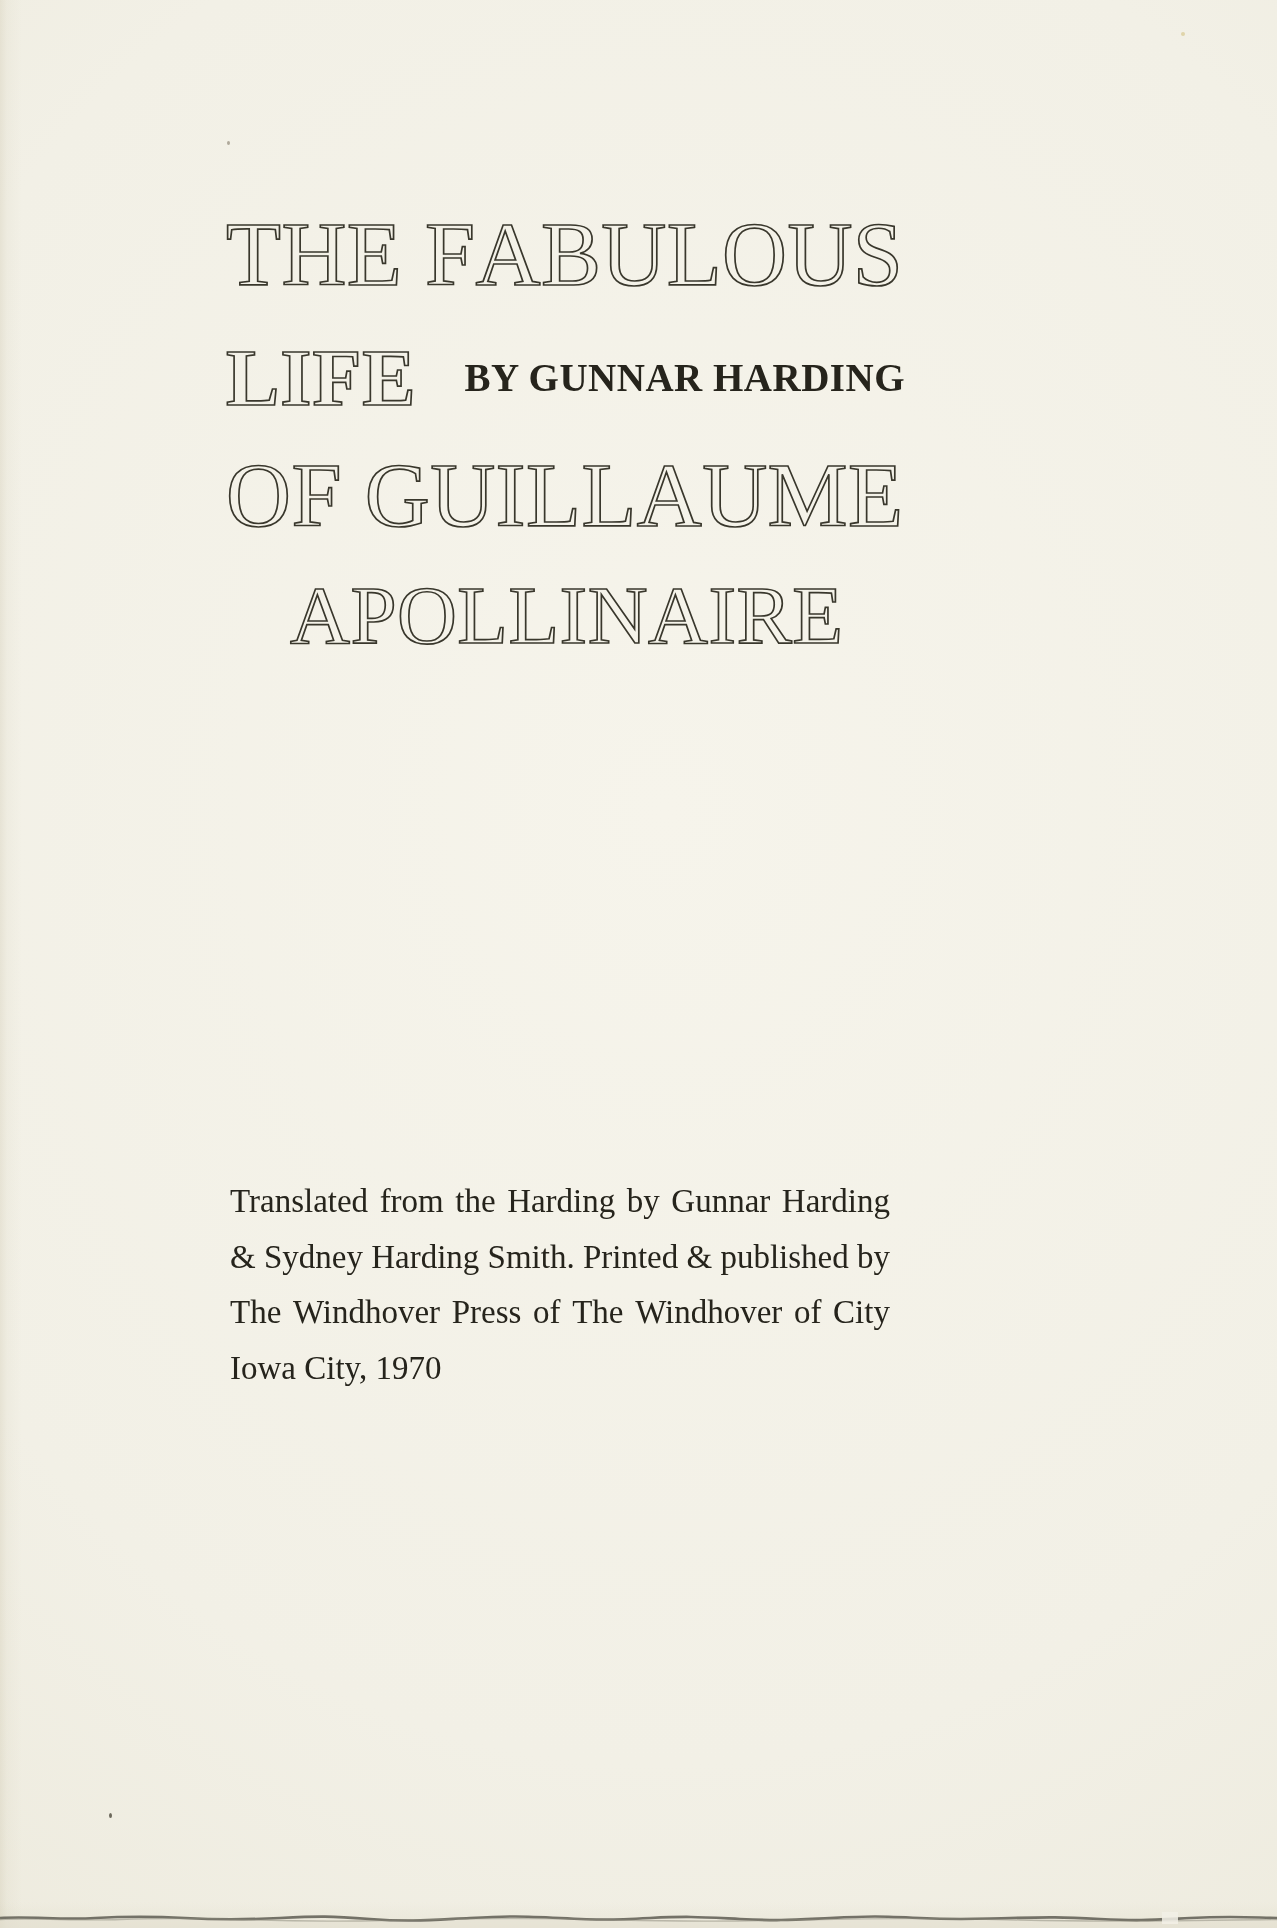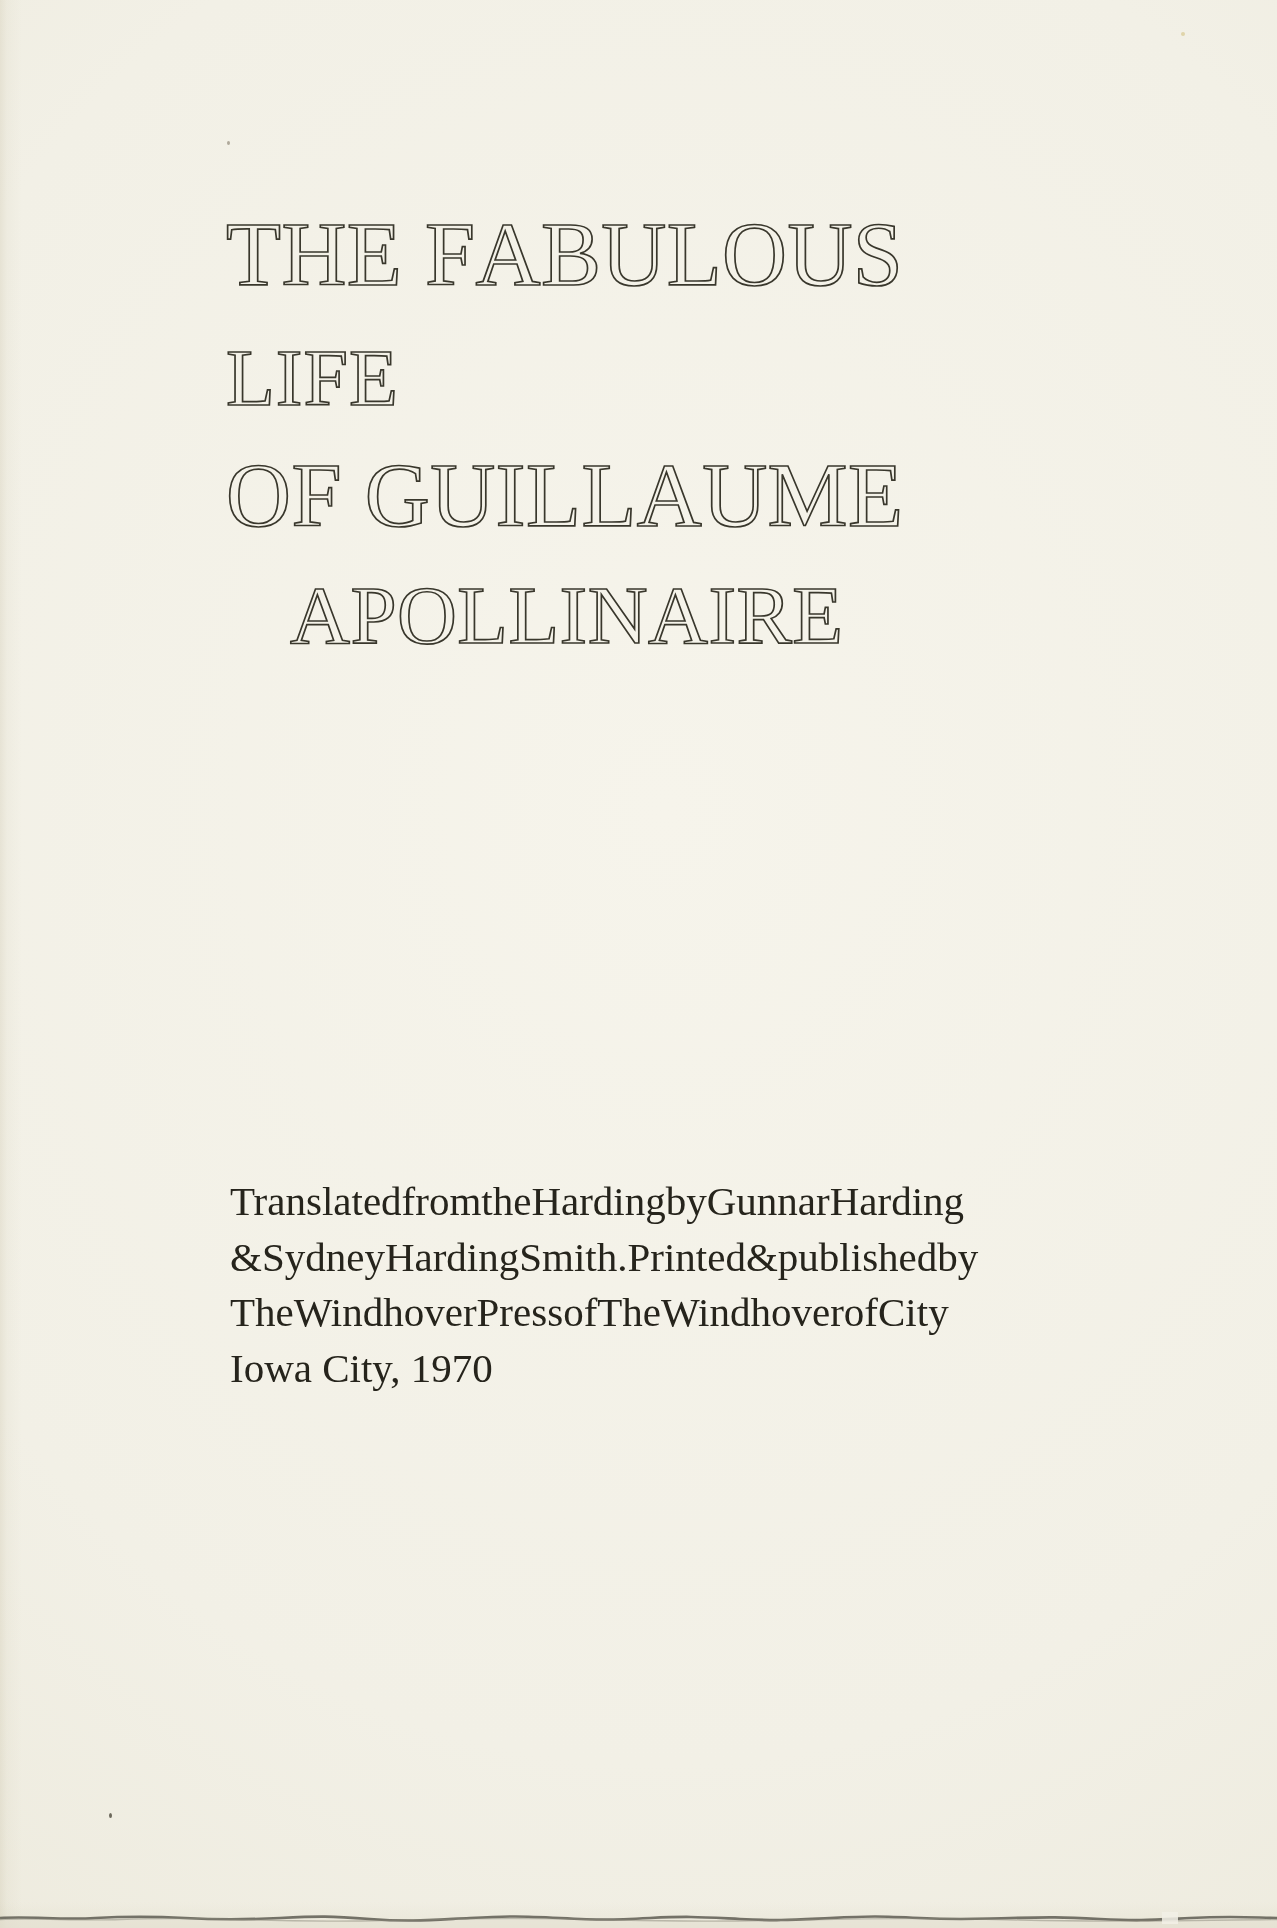--- a/index.html
+++ b/index.html
@@ -28,32 +28,32 @@
     position:absolute;
     line-height:1;
     white-space:nowrap;
   }
   .outline{
     color:transparent;
     -webkit-text-stroke:1.7px var(--outline-ink);
   }
   .jl{display:flex;justify-content:space-between;}
   .t1{top:210px;left:226px;width:677px;font-size:90px;}
-  .t2{top:338px;left:226px;width:679px;height:82px;display:flex;justify-content:space-between;align-items:flex-start;}
+  .t2{top:338px;left:226px;width:679px;height:82px;display:flex;justify-content:space-between;align-items:flex-start;font-weight:bold;}
   .t2 .life{font-size:80px;line-height:1;letter-spacing:1px;}
   .t2 .byline{
     font-size:39px;line-height:1;margin-top:20px;
     color:var(--ink);letter-spacing:.5px;white-space:nowrap;
   }
   .t3{top:451px;left:226px;width:677px;font-size:90px;}
   .t4{top:574px;left:290px;width:553px;font-size:83px;}
   
   .colophon{
     position:absolute;top:1174px;left:230px;width:660px;
-    font-size:41px;color:var(--ink);letter-spacing:0px;
+    font-size:33px;color:var(--ink);letter-spacing:0px;
   }
   .c-line{height:55.7px;line-height:55.7px;white-space:nowrap;}
   .c-just{display:flex;justify-content:space-between;}
   .c-center{text-align:left;}
   
   .speck{position:absolute;border-radius:50%;}
   .speck-a{left:227px;top:141px;width:3px;height:4px;background:rgba(120,112,92,.55);}
   .speck-b{left:109px;top:1813px;width:3px;height:5px;background:rgba(74,70,58,.8);}
   .speck-c{left:1181px;top:32px;width:4px;height:4px;background:rgba(205,185,110,.5);}
   .deckle{position:absolute;left:0;top:1906px;width:1277px;height:22px;display:block;}
@@ -74,20 +74,21 @@
         <span>B</span>
         <span>U</span>
         <span>L</span>
         <span>O</span>
         <span>U</span>
         <span>S</span>
       </div>
 
     <div class="t-line t2">
       <span class="life outline">LIFE</span>
+      <span class="byline">BY GUNNAR HARDING</span>
     </div>
 
     <div class="t-line t3 outline jl">
         <span>O</span>
         <span>F</span>
         <span>&nbsp;</span>
         <span>G</span>
         <span>U</span>
         <span>I</span>
         <span>L</span>

